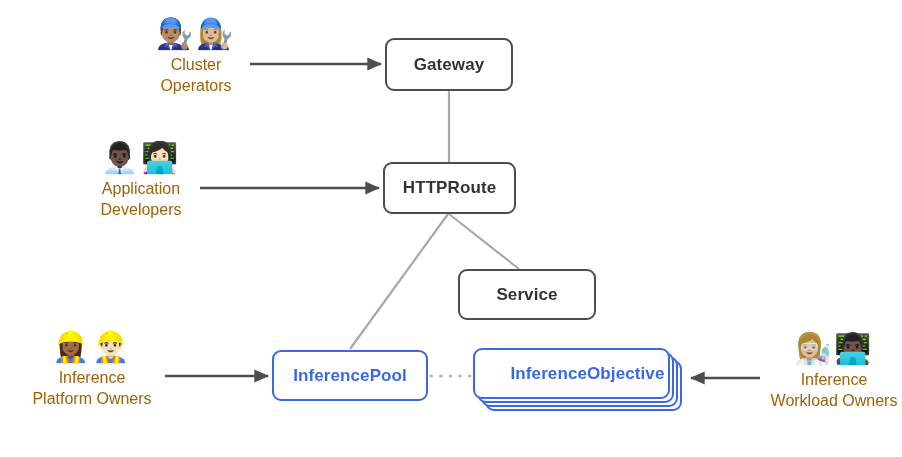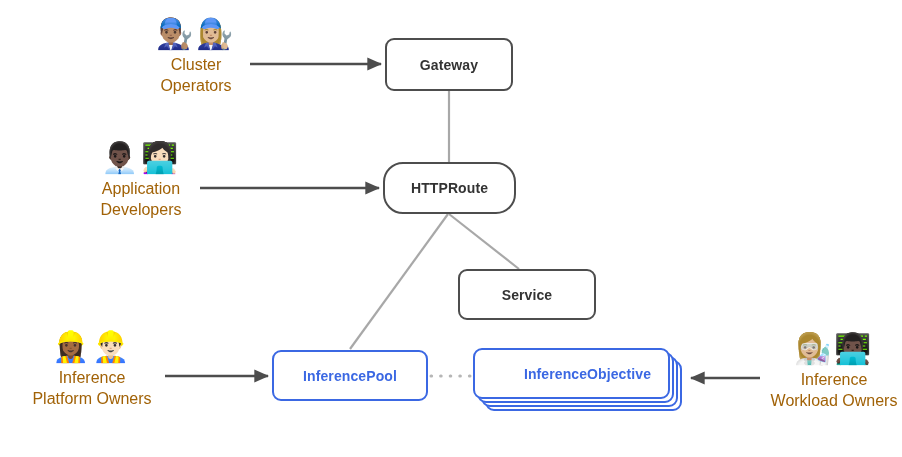--- a/index.html
+++ b/index.html
@@ -28,21 +28,21 @@
   .node {
     position: absolute;
     box-sizing: border-box;
     display: flex;
     align-items: center;
     justify-content: center;
     background: #ffffff;
     border: 2px solid #4d4d4d;
     border-radius: 9px;
     color: #333333;
-    font-size: 14px;
+    font-size: 17px;
     font-weight: bold;
     letter-spacing: 0.1px;
     z-index: 4;
   }
   .node.blue {
     border-color: #3b68e3;
     color: #3b68e3;
   }
 
   
@@ -105,21 +105,21 @@
 
     <line x1="165" y1="376" x2="268" y2="376" stroke="#4d4d4d" stroke-width="2.4" marker-end="url(#arrowDark)"></line>
 
     <line x1="760" y1="378" x2="691" y2="378" stroke="#4d4d4d" stroke-width="2.4" marker-end="url(#arrowDark)"></line>
   </svg>
 
   <div class="node" style="left:385px; top:38px; width:128px; height:53px;">
     <span>Gateway</span>
   </div>
 
-  <div class="node" style="left:383px; top:162px; width:133px; height:52px;border-radius:20px;">
+  <div class="node" style="left:383px; top:162px; width:133px; height:52px;">
     <span>HTTPRoute</span>
   </div>
 
   <div class="node" style="left:458px; top:269px; width:138px; height:51px;">
     <span>Service</span>
   </div>
 
   <div class="node blue" style="left:272px; top:350px; width:156px; height:51px;text-align:center;">
     <span>InferencePool</span>
   </div>

